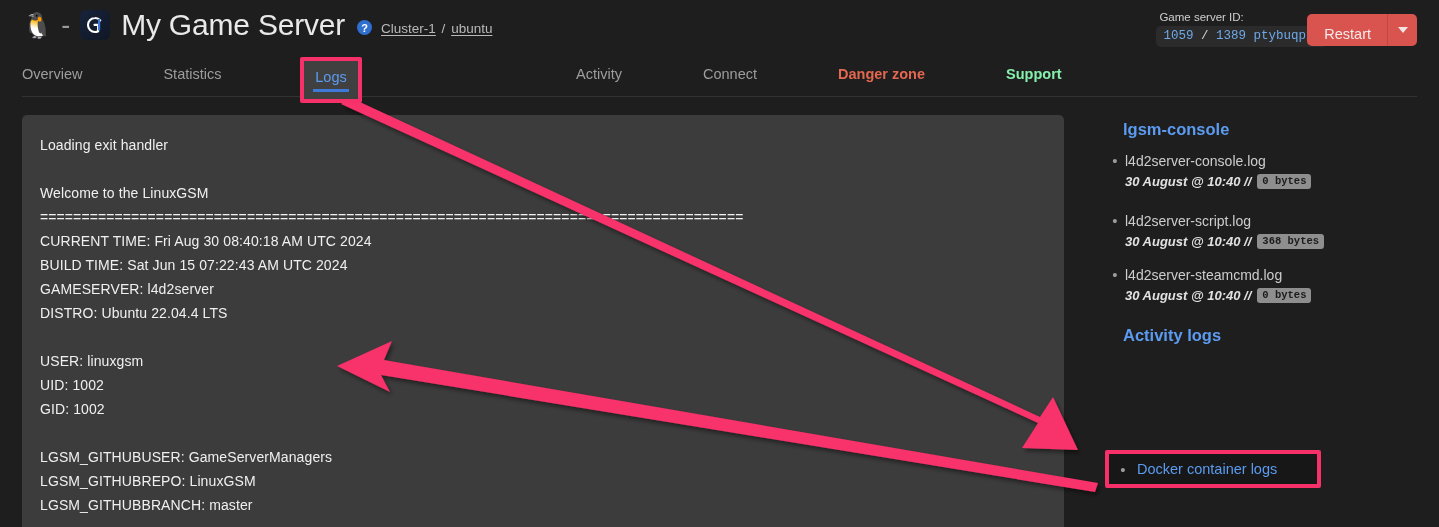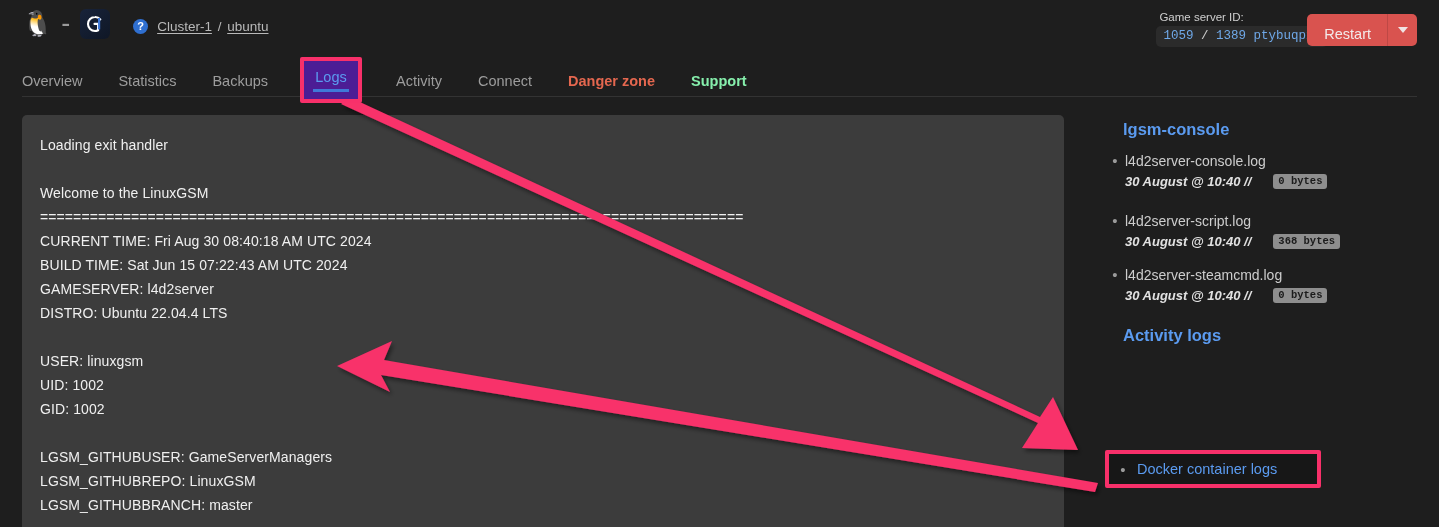--- a/index.html
+++ b/index.html
@@ -153,22 +153,23 @@
   
   #nav {
     position: absolute;
     left: 0; top: 58px;
     width: 1439px; height: 42px;
   }
   #nav-inner {
     position: absolute;
     left: 22px; top: 0;
     display: flex;
-    align-items: center;
+    align-items: flex-start;
     height: 38px;
+    gap: 45px;
   }
   .nav-tab {
     font-size: 14.5px;
     color: #9d9d9d;
     padding: 8px 0 0 0;
     margin-right: 36px;
     cursor: pointer;
     white-space: nowrap;
     position: relative;
   }
@@ -183,21 +184,21 @@
     width: 1395px; height: 1px;
     background: #333333;
   }
 
   
   #logs-highlight {
     position: absolute;
     left: 300px; top: 57px;
     width: 62px; height: 46px;
     border: 4px solid #f8306a;
-    background: #4c1d95;
+    background: #404040;
     border-radius: 2px;
     z-index: 6;
     box-sizing: border-box;
   }
   #logs-tab-text {
     position: absolute;
     left: 0; top: 8px;
     width: 100%;
     text-align: center;
     font-size: 14.5px;
@@ -265,21 +266,21 @@
   }
   .log-meta {
     font-size: 13px;
     font-style: italic;
     font-weight: 700;
     color: #e2e2e2;
     margin-top: 3px;
     line-height: 17px;
     display: flex;
     align-items: center;
-    gap: 22px;
+    gap: 6px;
   }
   .size-badge {
     background: #8e8e8e;
     color: #1b1b1b;
     font-size: 10.5px;
     font-style: normal;
     font-weight: 700;
     font-family: "Liberation Mono", monospace;
     border-radius: 3px;
     padding: 2px 5px 2px 5px;
@@ -331,20 +332,21 @@
 
   <div id="title-row">
     <span id="tux-icon">🐧</span>
     <span id="title-dash">-</span>
     <span id="game-logo">
       <svg width="20" height="20" viewBox="0 0 20 20" aria-hidden="true">
         <path d="M15.3 5.4A6.6 6.6 0 0 0 10 3a7 7 0 1 0 0 14 6.7 6.7 0 0 0 3.1-.75V9.9h-3.6" fill="none" stroke="#ffffff" stroke-width="2.1" stroke-linecap="round"></path>
         <rect x="13.0" y="4.0" width="2.2" height="11.4" fill="#3f79d8"></rect>
       </svg>
     </span>
+    <span id="page-title">My Game Server</span>
     <span id="help-icon">?</span>
     <span id="breadcrumb">
       <a href="#">Cluster-1</a>
       <span class="sep">/</span>
       <a href="#">ubuntu</a>
     </span>
   </div>
 
   <div id="server-id-block">
     <div id="server-id-label">Game server ID:</div>

